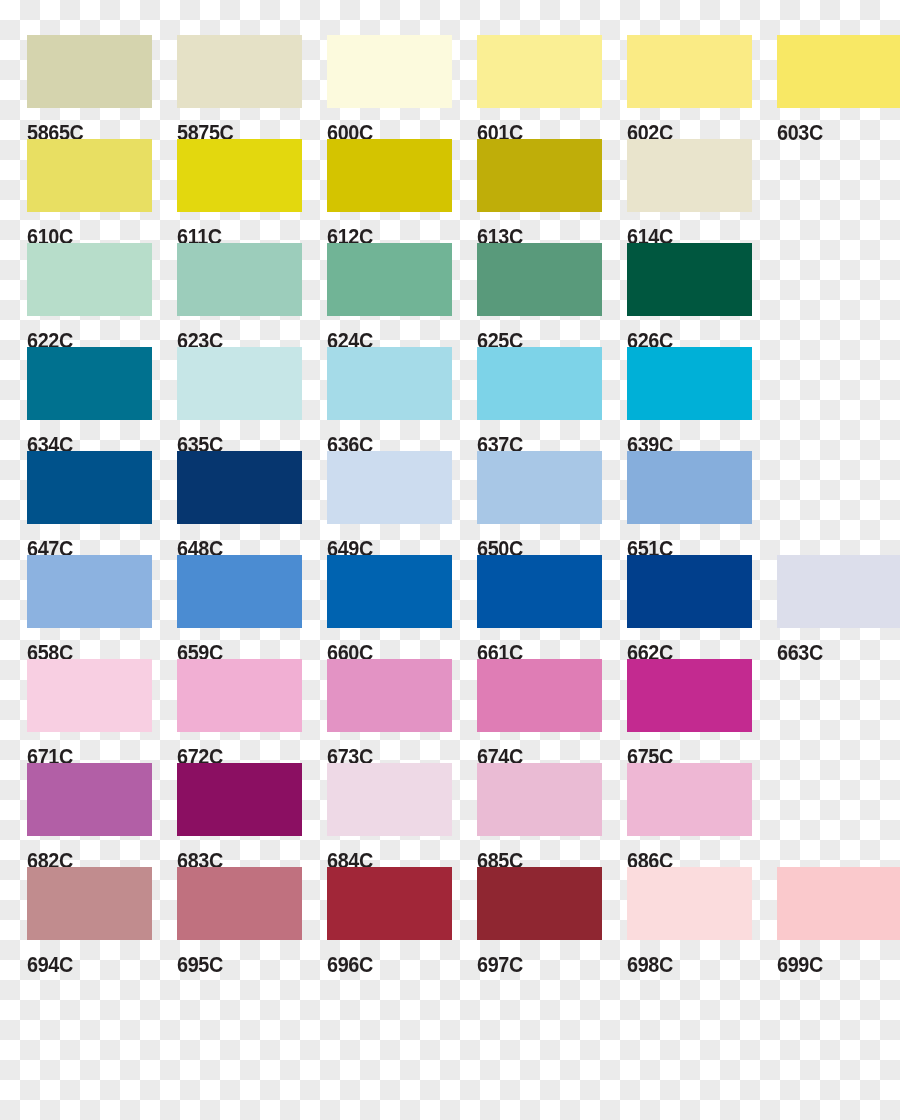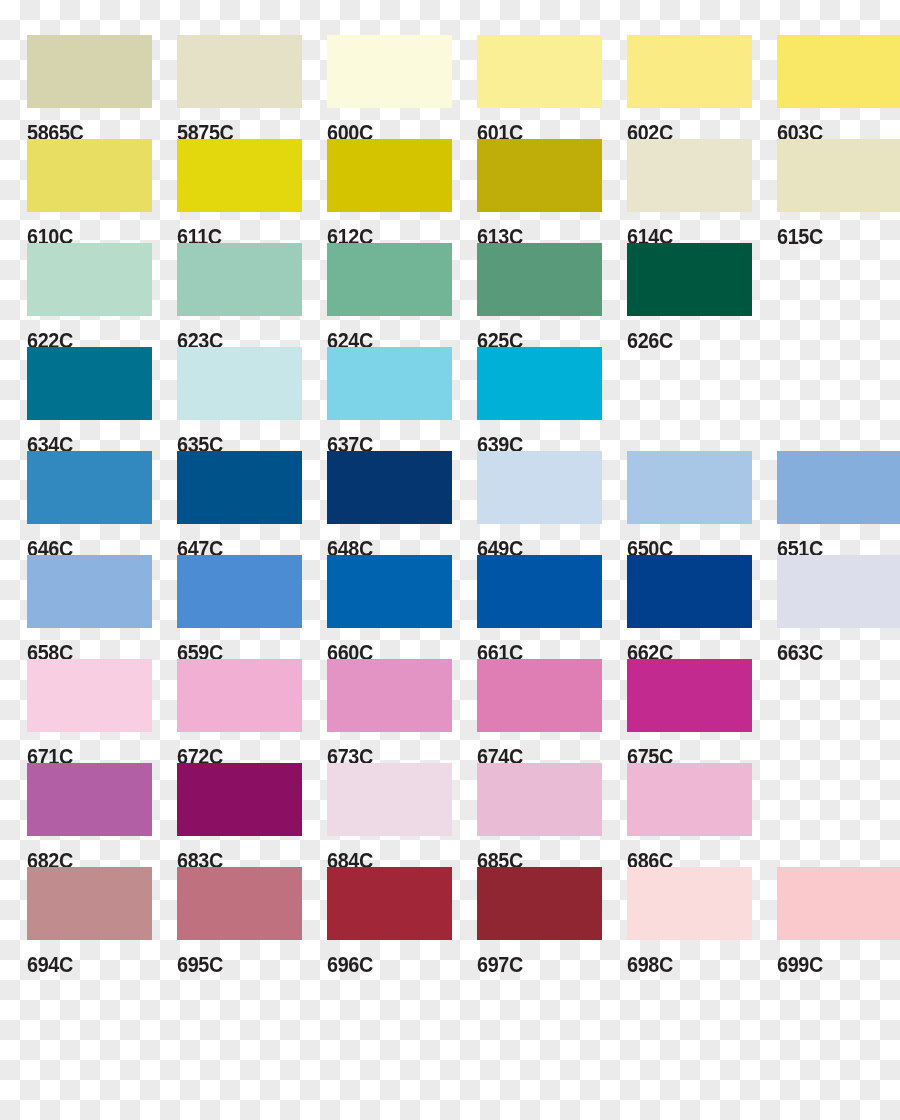--- a/index.html
+++ b/index.html
@@ -114,24 +114,20 @@
       <span class="swatch-label">612C</span>
     </div>
     <div class="swatch-cell">
       <span class="swatch-chip" style="background-color:#bfae09;"></span>
       <span class="swatch-label">613C</span>
     </div>
     <div class="swatch-cell">
       <span class="swatch-chip" style="background-color:#e9e4cc;"></span>
       <span class="swatch-label">614C</span>
     </div>
-    <div class="swatch-cell">
-      <span class="swatch-chip" style="background-color:#e8e3c0;"></span>
-      <span class="swatch-label">615C</span>
-    </div>
   </div>
 
   <div class="swatch-row">
     <div class="swatch-cell">
       <span class="swatch-chip" style="background-color:#b7ddca;"></span>
       <span class="swatch-label">622C</span>
     </div>
     <div class="swatch-cell">
       <span class="swatch-chip" style="background-color:#9ccdbb;"></span>
       <span class="swatch-label">623C</span>
@@ -153,35 +149,35 @@
   <div class="swatch-row">
     <div class="swatch-cell">
       <span class="swatch-chip" style="background-color:#00718f;"></span>
       <span class="swatch-label">634C</span>
     </div>
     <div class="swatch-cell">
       <span class="swatch-chip" style="background-color:#c6e6e7;"></span>
       <span class="swatch-label">635C</span>
     </div>
     <div class="swatch-cell">
+      <span class="swatch-chip" style="background-color:#a5dbe8;"></span>
+      <span class="swatch-label">636C</span>
+    </div>
+    <div class="swatch-cell">
       <span class="swatch-chip" style="background-color:#7dd3e8;"></span>
       <span class="swatch-label">637C</span>
     </div>
     <div class="swatch-cell">
       <span class="swatch-chip" style="background-color:#00b0d7;"></span>
       <span class="swatch-label">639C</span>
     </div>
   </div>
 
   <div class="swatch-row">
     <div class="swatch-cell">
-      <span class="swatch-chip" style="background-color:#3189bf;"></span>
-      <span class="swatch-label">646C</span>
-    </div>
-    <div class="swatch-cell">
       <span class="swatch-chip" style="background-color:#00528b;"></span>
       <span class="swatch-label">647C</span>
     </div>
     <div class="swatch-cell">
       <span class="swatch-chip" style="background-color:#06366f;"></span>
       <span class="swatch-label">648C</span>
     </div>
     <div class="swatch-cell">
       <span class="swatch-chip" style="background-color:#ccdcef;"></span>
       <span class="swatch-label">649C</span>

